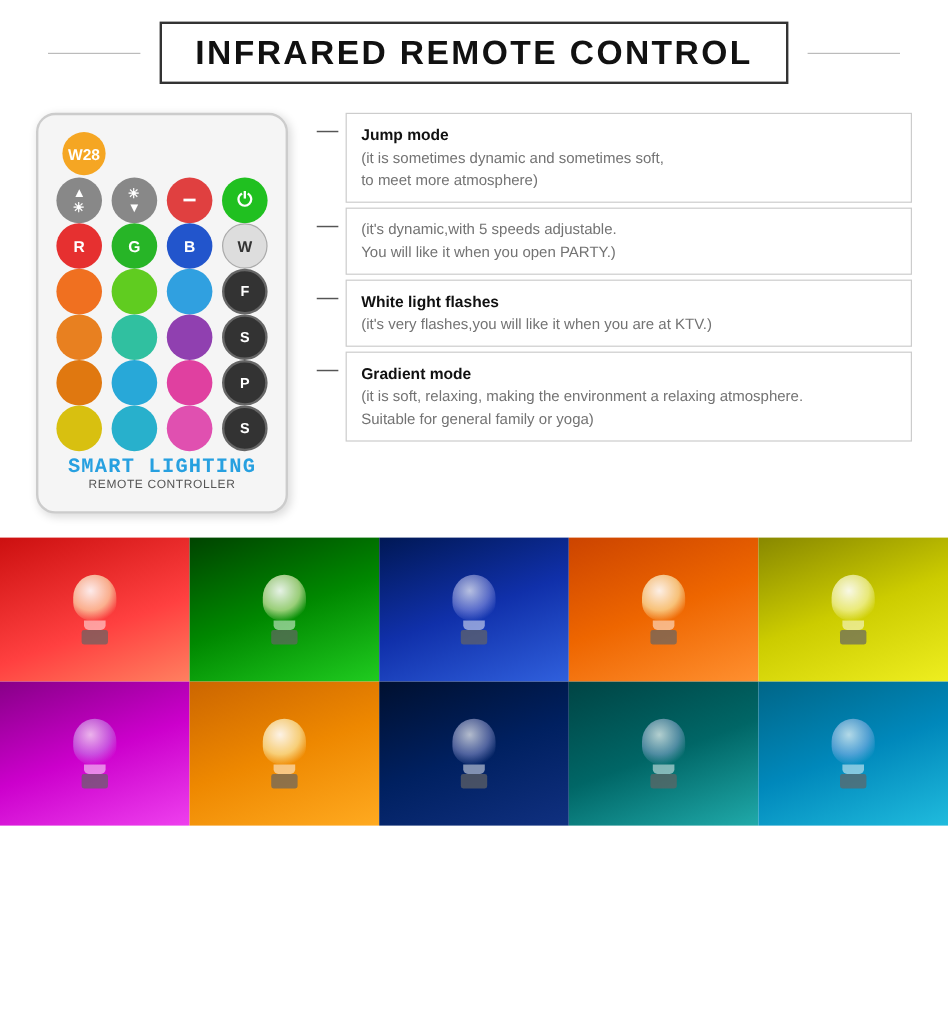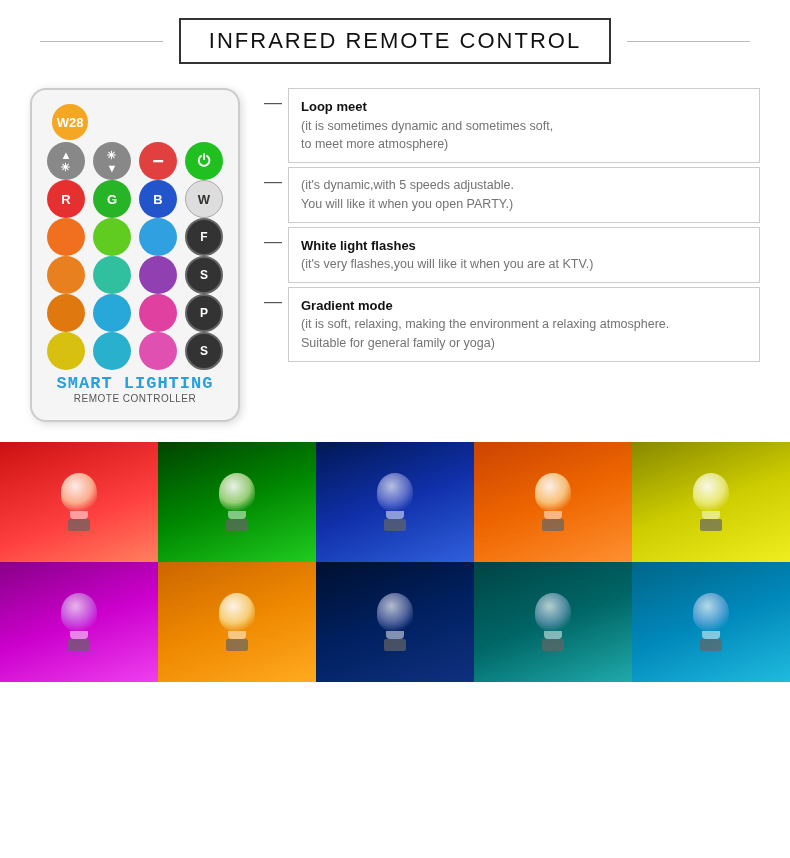--- a/index.html
+++ b/index.html
@@ -23,22 +23,22 @@
       flex: 1;
       height: 1px;
       background: #bbb;
     }
     .header-title-box {
       border: 2px solid #333;
       padding: 8px 28px;
       margin: 0 16px;
     }
     .header-title {
-      font-size: 22px;
-      font-weight: 400;
+      font-size: 28px;
+      font-weight: 700;
       letter-spacing: 2px;
       color: #111;
       white-space: nowrap;
       text-align: center;
     }
 
     
     .remote-section {
       display: flex;
       align-items: flex-start;
@@ -289,21 +289,21 @@
       <div class="remote-label-smart">SMART LIGHTING</div>
       <div class="remote-label-sub">REMOTE CONTROLLER</div>
     </div>
   </div>
 
   <div class="descriptions">
 
     <div class="desc-item">
       <span class="desc-arrow">—</span>
       <div class="desc-box">
-        <div class="desc-title">Loop meet</div>
+        <div class="desc-title">Jump mode</div>
         <div class="desc-body">(it is sometimes dynamic and sometimes soft,<br>to meet more atmosphere)</div>
       </div>
     </div>
 
     <div class="desc-item">
       <span class="desc-arrow">—</span>
       <div class="desc-box">
         <div class="desc-body">(it's dynamic,with 5 speeds adjustable.<br>You will like it when you open PARTY.)</div>
       </div>
     </div>

